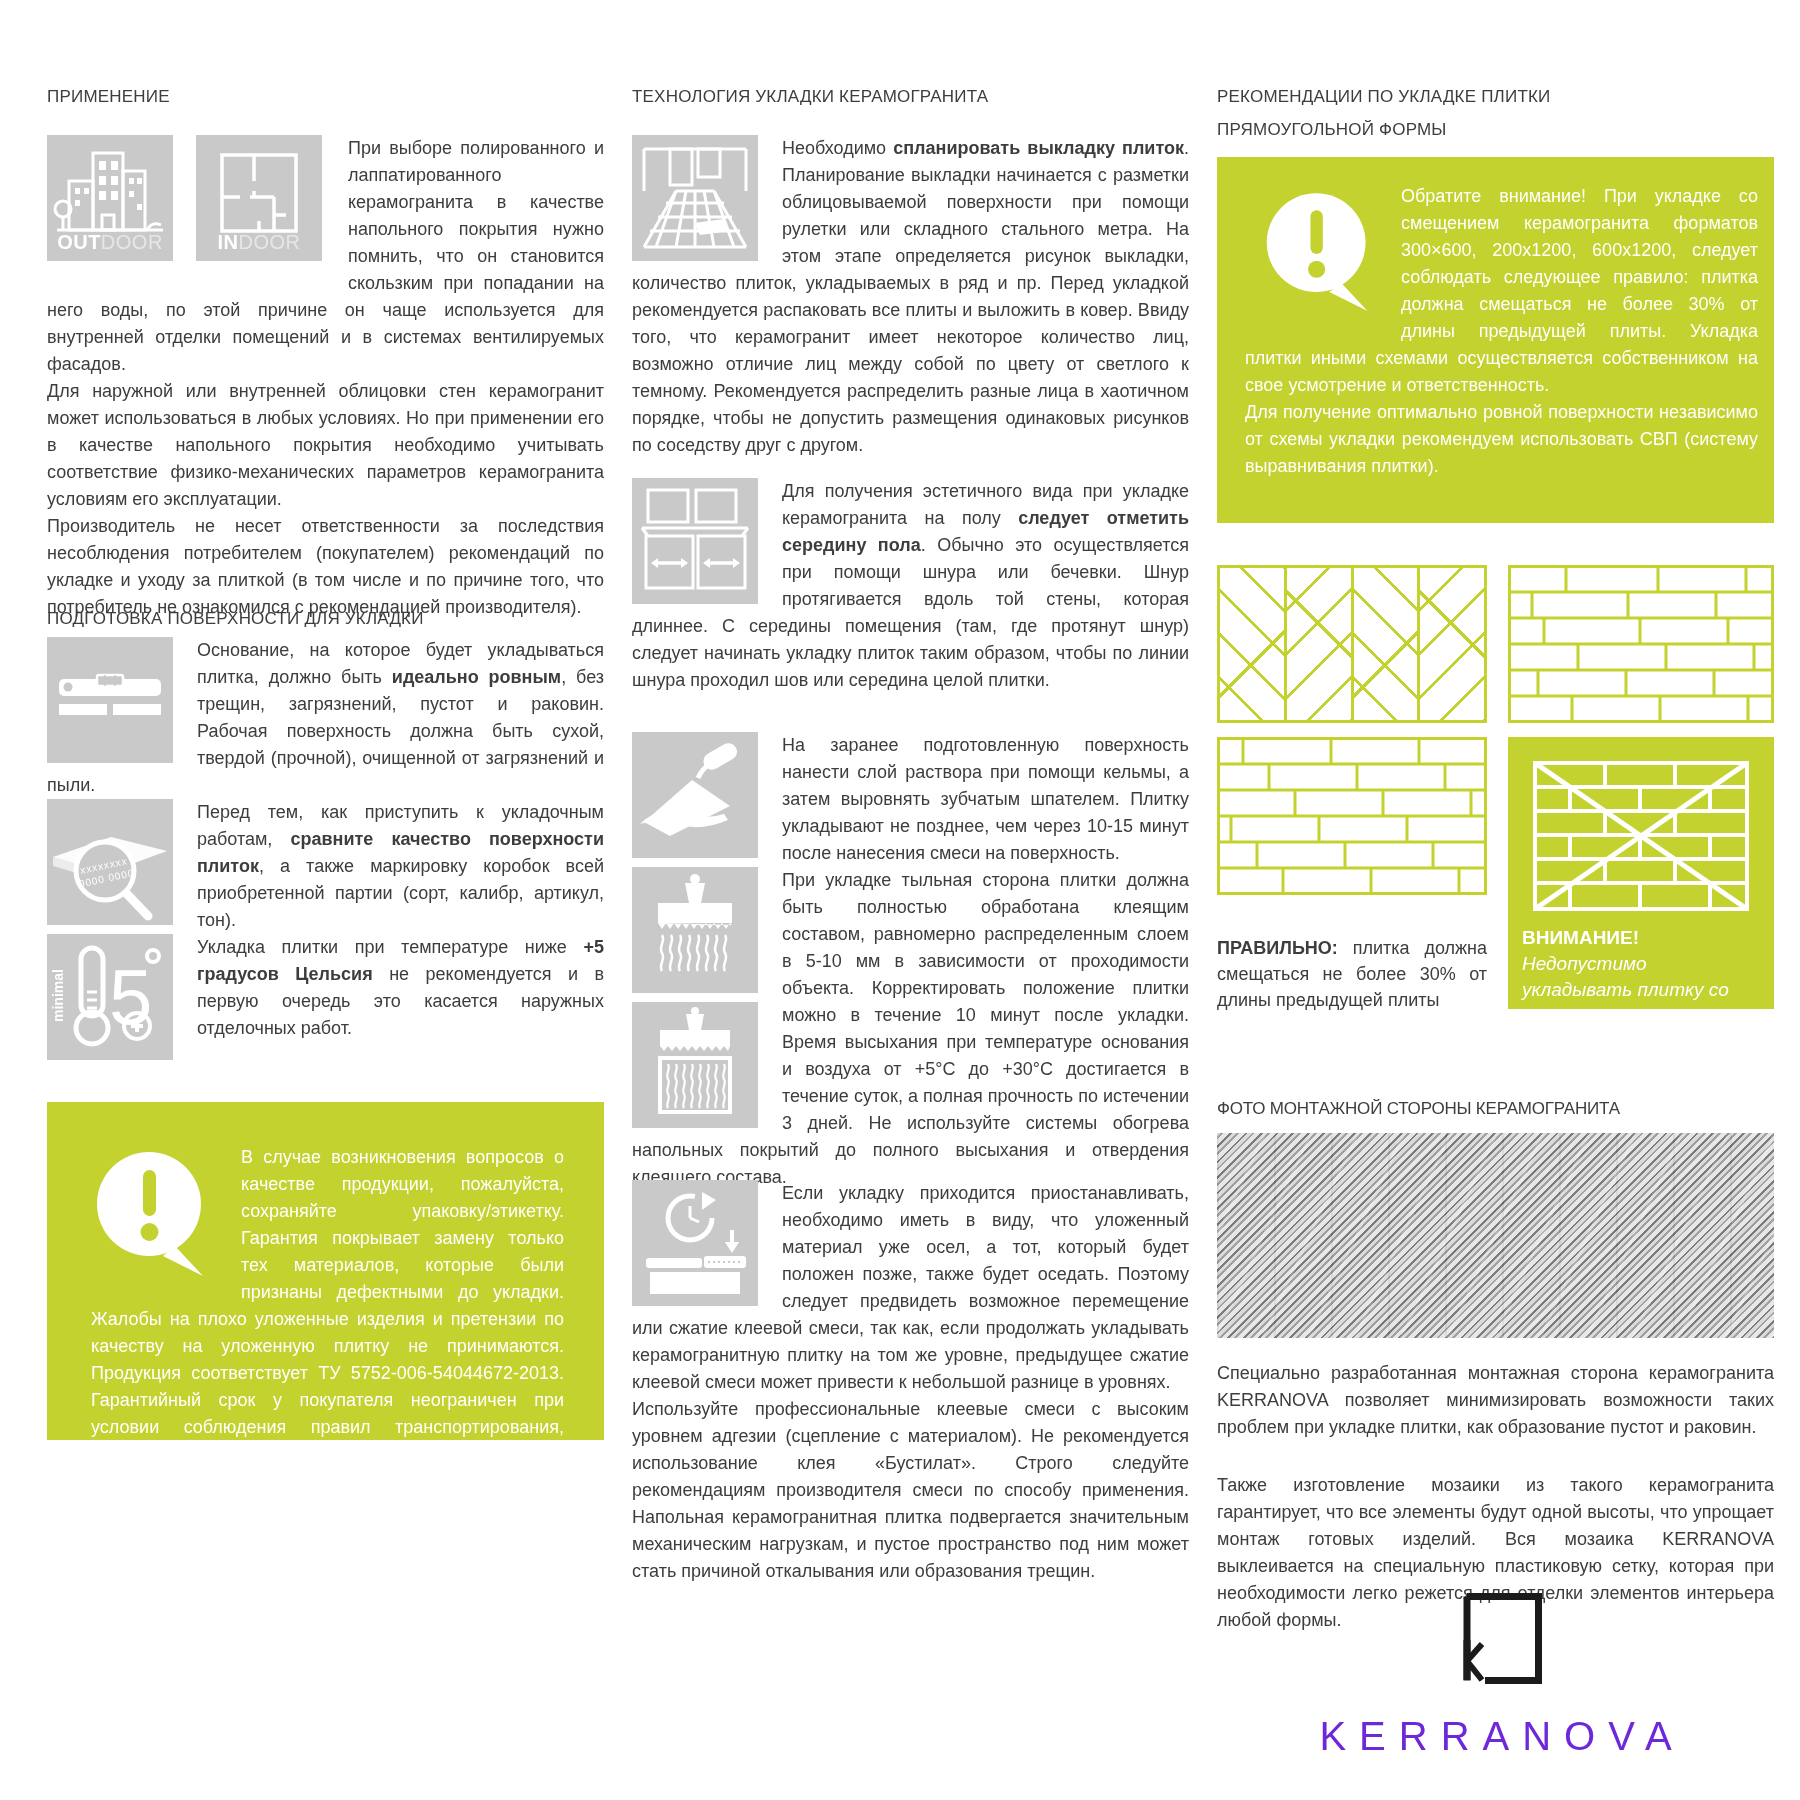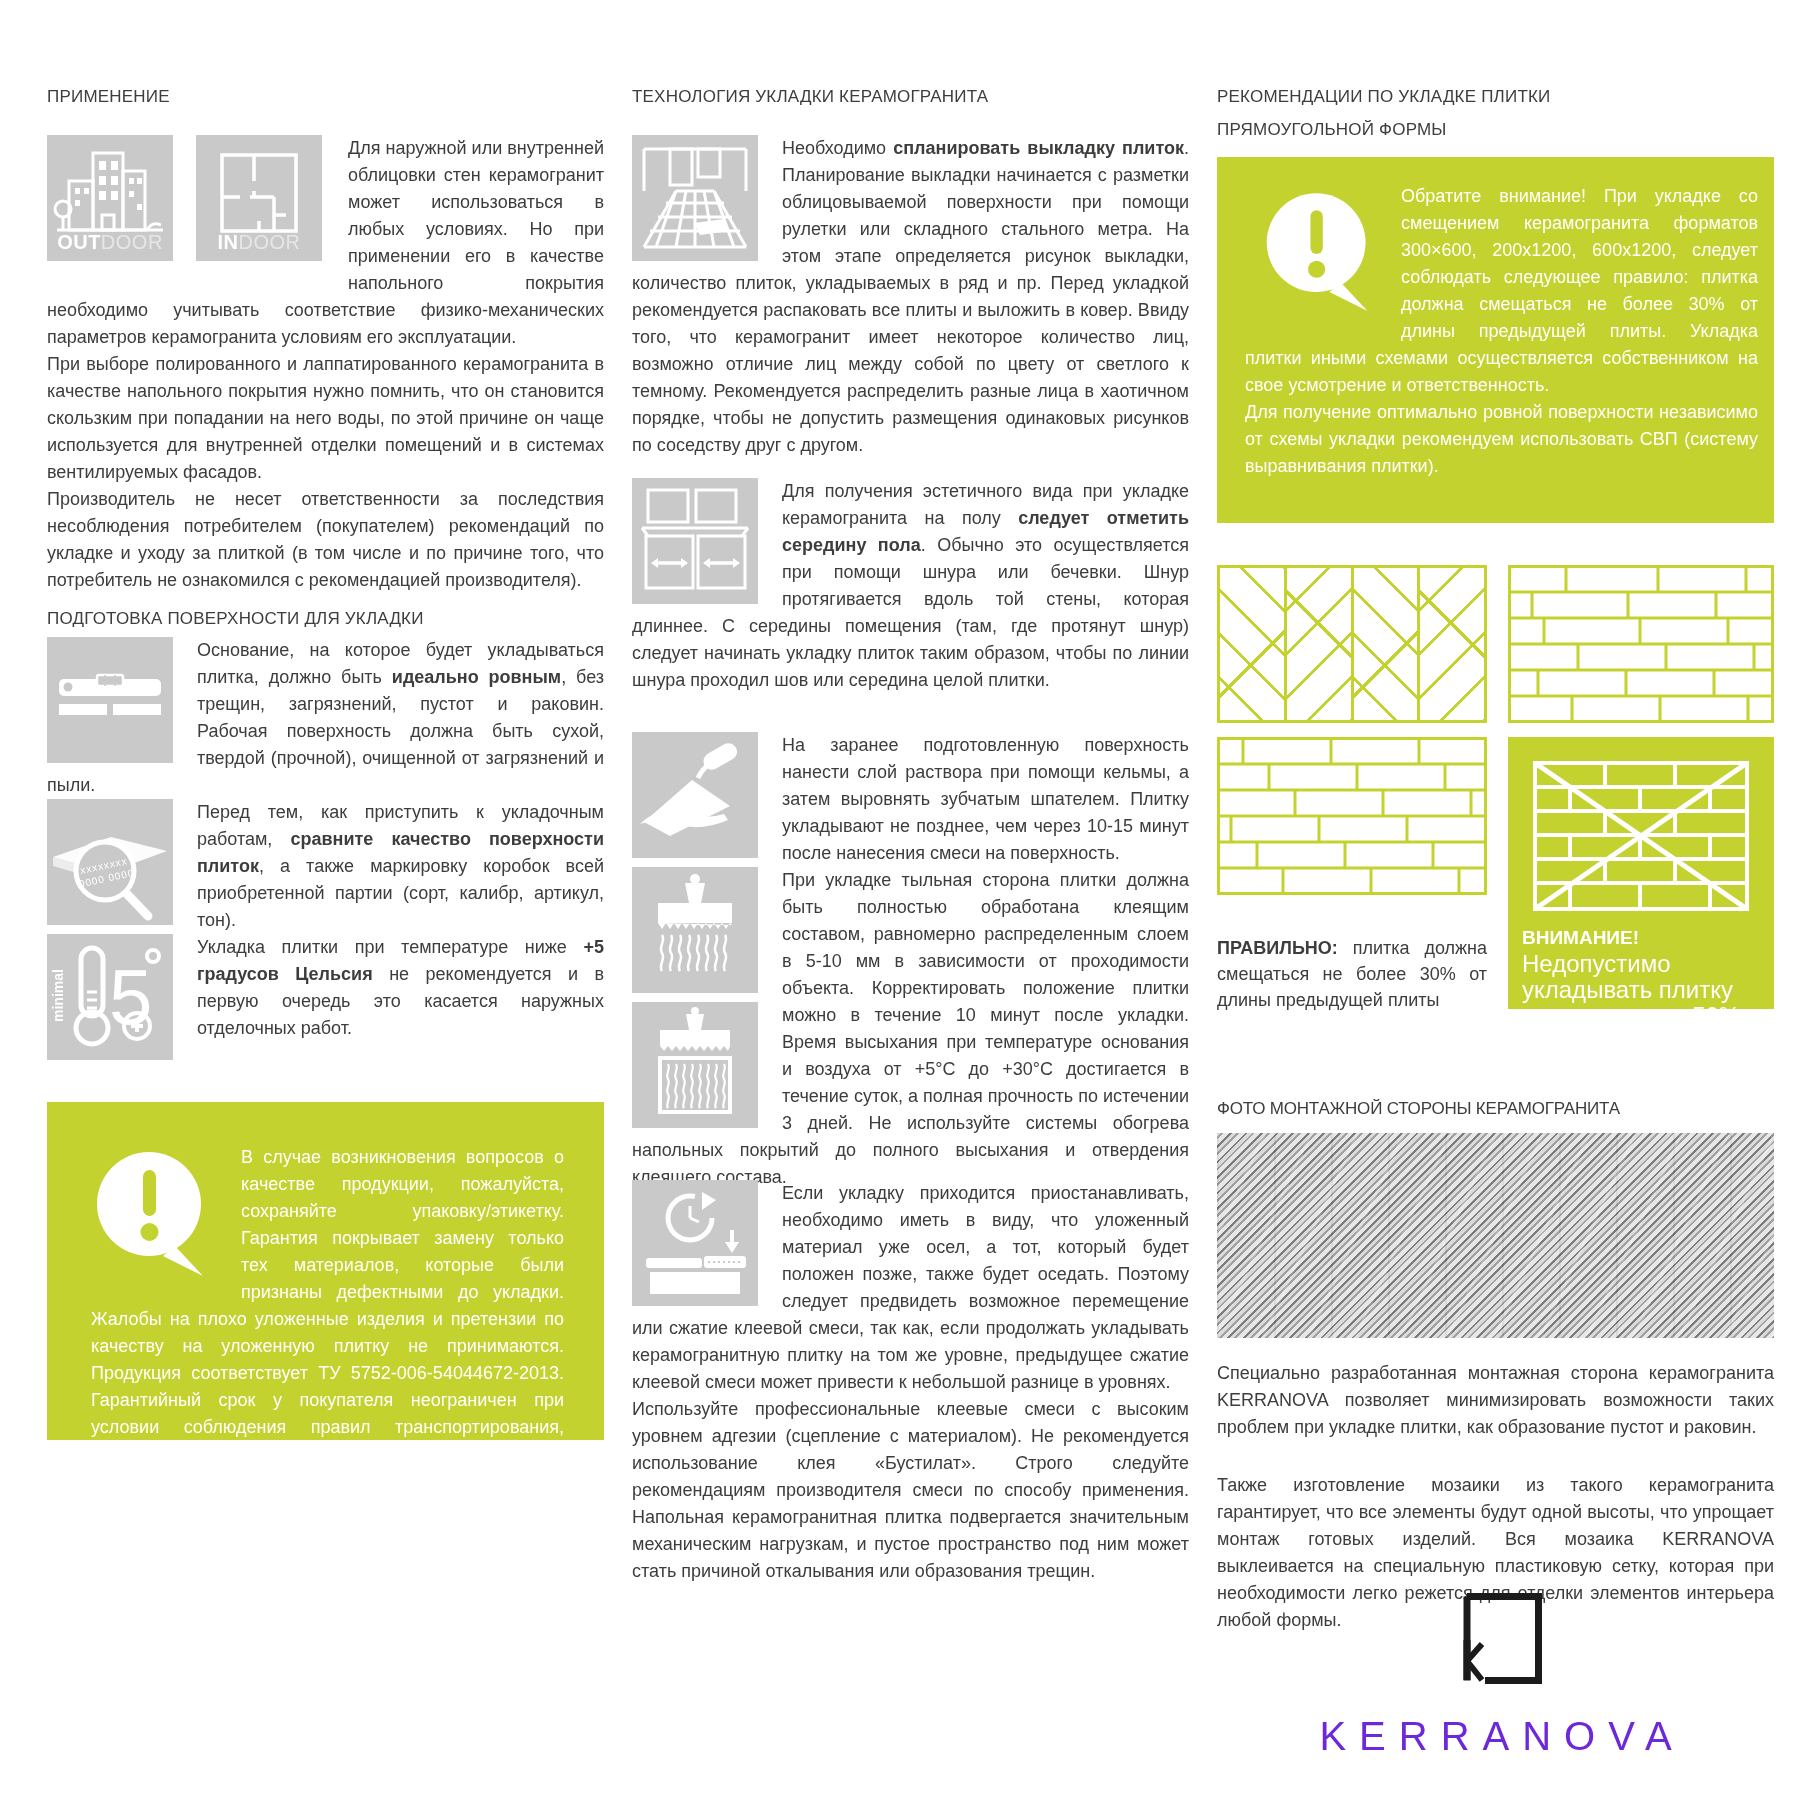--- a/index.html
+++ b/index.html
@@ -29,21 +29,21 @@
   .hbcol{width:66px;height:152px;border-right:3px solid var(--green);background-color:#fff;}
   .hbcol:last-child{border-right:none;}
   .hbA{background-image:
       repeating-linear-gradient(135deg, transparent 0 89px, var(--green) 89px 92px),
       repeating-linear-gradient(45deg, transparent 0 28px, var(--green) 28px 31px);}
   .hbB{background-image:
       repeating-linear-gradient(45deg, transparent 0 89px, var(--green) 89px 92px),
       repeating-linear-gradient(135deg, transparent 0 28px, var(--green) 28px 31px);}
   .warn{background:var(--green);padding:24px 14px 0 14px;box-sizing:border-box;}
   .warn .wt{font-size:19px;line-height:26px;color:#fff;font-weight:700;margin:14px 0 0 0;text-align:left;}
-  .warn .wx{font-size:24px;line-height:26px;color:#fff;margin:0;text-align:left;}
+  .warn .wx{font-size:19px;line-height:26px;color:#fff;margin:0;text-align:left;font-style:italic;}
   .caption{font-size:18px;line-height:26px;text-align:justify;color:var(--ink);}
   .photo{height:205px;background:
       repeating-linear-gradient(115deg, rgba(255,255,255,.20) 0 3px, rgba(255,255,255,0) 3px 42px),
       repeating-linear-gradient(90deg, rgba(0,0,0,.05) 0 2px, rgba(255,255,255,.05) 2px 57px),
       repeating-linear-gradient(-45deg, #757575 0 2px, #e6e6e6 2px 6px, #9b9b9b 6px 8px, #d9d9d9 8px 11px);}
   .logo{position:absolute;left:0;top:1512px;width:557px;text-align:center;}
   .logoTxt{font-size:40px;letter-spacing:13px;color:#6d28d9;margin-top:22px;text-indent:13px;}
   svg text{font-family:"Liberation Sans",sans-serif;}
 </style>
 </head>
@@ -95,22 +95,22 @@
               <path d="M58,56 V62"></path>
             <path d="M26,62 H44"></path>
               <path d="M54,62 H78"></path>
             <path d="M78,62 V96"></path>
               <path d="M78,80 H90"></path>
             <path d="M63,96 V86"></path>
           </svg>
           <div class="iclabel"><span class="bold">IN</span><span class="light">DOOR</span></div>
         </div>
       </div>
+      <p><span>При выборе полированного и лаппатированного керамогранита в качестве напольного покрытия нужно помнить, что он становится скользким при попадании на него воды, по этой причине он чаще используется для внутренней отделки помещений и в системах вентилируемых фасадов.</span></p>
       <p><span>Для наружной или внутренней облицовки стен керамогранит может использоваться в любых условиях. Но при применении его в качестве напольного покрытия необходимо учитывать соответствие физико-механических параметров керамогранита условиям его эксплуатации.</span></p>
-      <p><span>При выборе полированного и лаппатированного керамогранита в качестве напольного покрытия нужно помнить, что он становится скользким при попадании на него воды, по этой причине он чаще используется для внутренней отделки помещений и в системах вентилируемых фасадов.</span></p>
       <p><span>Производитель не несет ответственности за последствия несоблюдения потребителем (покупателем) рекомендаций по укладке и уходу за плиткой (в том числе и по причине того, что потребитель не ознакомился с рекомендацией производителя).</span></p>
     </div>
 
     <h2 class="h blk" style="top:522px">ПОДГОТОВКА ПОВЕРХНОСТИ ДЛЯ УКЛАДКИ</h2>
 
     <div class="blk body" style="top:557px">
       <div class="sq fi">
         <svg width="126" height="126" viewBox="0 0 126 126">
           <rect x="12" y="42" width="102" height="17" rx="5" fill="#fff"></rect>
           <rect x="50" y="38" width="26" height="11" rx="2" fill="#c9c9c9" stroke="#fff" stroke-width="2.5"></rect>

